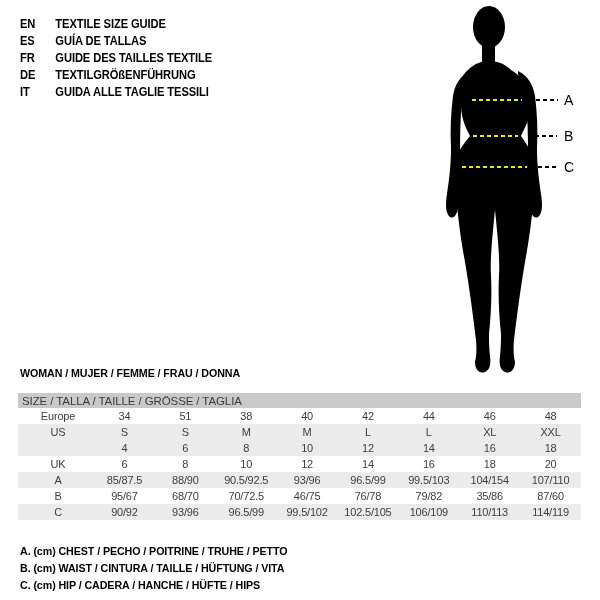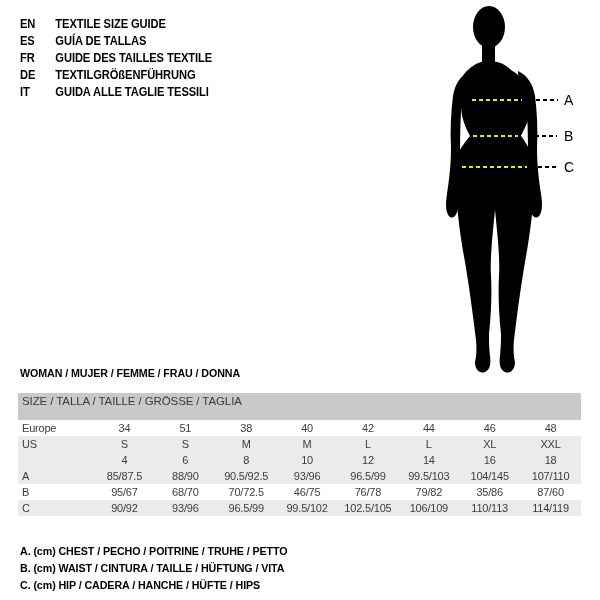--- a/index.html
+++ b/index.html
@@ -17,24 +17,24 @@
   .figure-wrap{position:absolute;left:430px;top:0;width:170px;height:380px;}
   .figure-wrap svg{display:block;width:170px;height:380px;}
   .marker-letter{font-size:14px;font-family:"Liberation Sans","DejaVu Sans",sans-serif;fill:#000;}
   
   .section-title{position:absolute;left:20px;top:367px;font-size:11.5px;font-weight:bold;letter-spacing:-0.1px;white-space:nowrap;}
   
   .size-table-wrap{position:absolute;left:18px;top:393px;width:563px;}
   table.size-table{border-collapse:collapse;table-layout:fixed;width:563px;font-size:11px;color:var(--table-text);}
   table.size-table th.table-header{
     background:var(--header-bg);height:15px;font-weight:normal;text-align:left;
-    padding:0 0 12px 4px;font-size:11.5px;letter-spacing:-0.1px;white-space:nowrap;color:#3a3a3a;
+    padding:0 0 0 4px;font-size:11.5px;letter-spacing:-0.1px;white-space:nowrap;color:#3a3a3a;
   }
   table.size-table td{height:16px;padding:0;text-align:center;letter-spacing:-0.2px;white-space:nowrap;}
-  table.size-table td.row-label{text-align:left;padding-left:4px;}
+  table.size-table td.row-label{text-align:center;padding-left:4px;}
   table.size-table tr.shaded td{background:var(--shaded-bg);margin-top:23px;}
   
   .footnotes{position:absolute;left:20px;top:543px;}
   .footnote-line{height:17px;line-height:17px;font-size:11.5px;font-weight:bold;letter-spacing:-0.1px;white-space:nowrap;}
 </style>
 </head>
 <body style="--header-bg: #c9c9c9; --shaded-bg: #ebebeb; --table-text: #3d3d3d;">
 
 <div class="lang-list condensed">
 
@@ -197,30 +197,41 @@
           <td>4</td>
           <td>6</td>
           <td>8</td>
           <td>10</td>
           <td>12</td>
           <td>14</td>
           <td>16</td>
           <td>18</td>
         </tr>
 
+        <tr>
+          <td class="row-label">UK</td>
+          <td>6</td>
+          <td>8</td>
+          <td>10</td>
+          <td>12</td>
+          <td>14</td>
+          <td>16</td>
+          <td>18</td>
+          <td>20</td>
+        </tr>
 
         <tr class="shaded">
           <td class="row-label">A</td>
           <td>85/87.5</td>
           <td>88/90</td>
           <td>90.5/92.5</td>
           <td>93/96</td>
           <td>96.5/99</td>
           <td>99.5/103</td>
-          <td>104/145</td>
+          <td>104/154</td>
           <td>107/110</td>
         </tr>
 
         <tr>
           <td class="row-label">B</td>
           <td>95/67</td>
           <td>68/70</td>
           <td>70/72.5</td>
           <td>46/75</td>
           <td>76/78</td>

